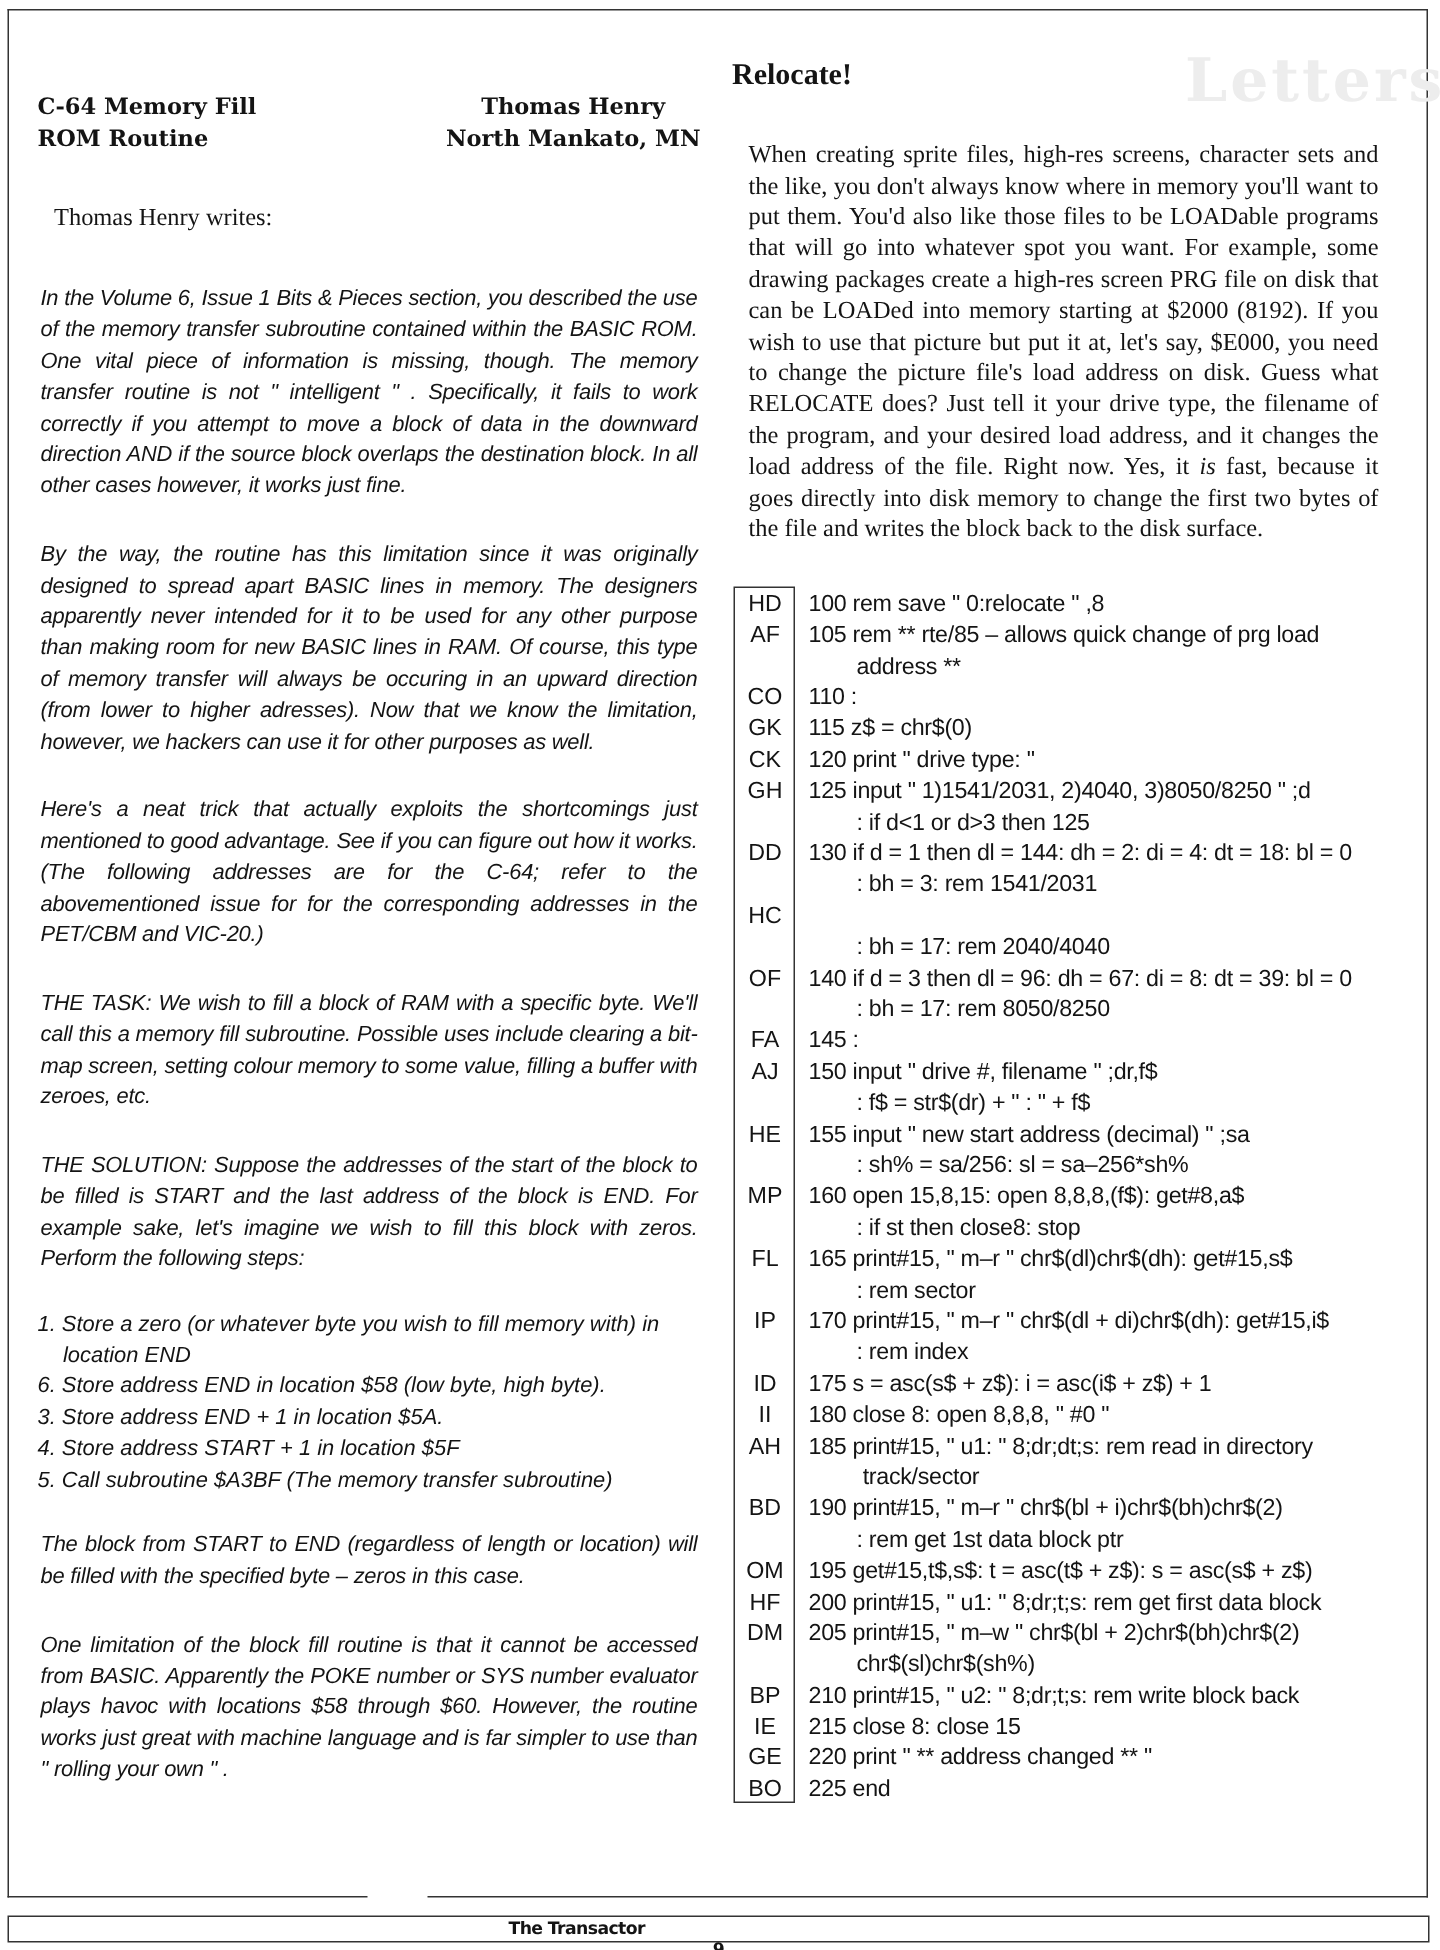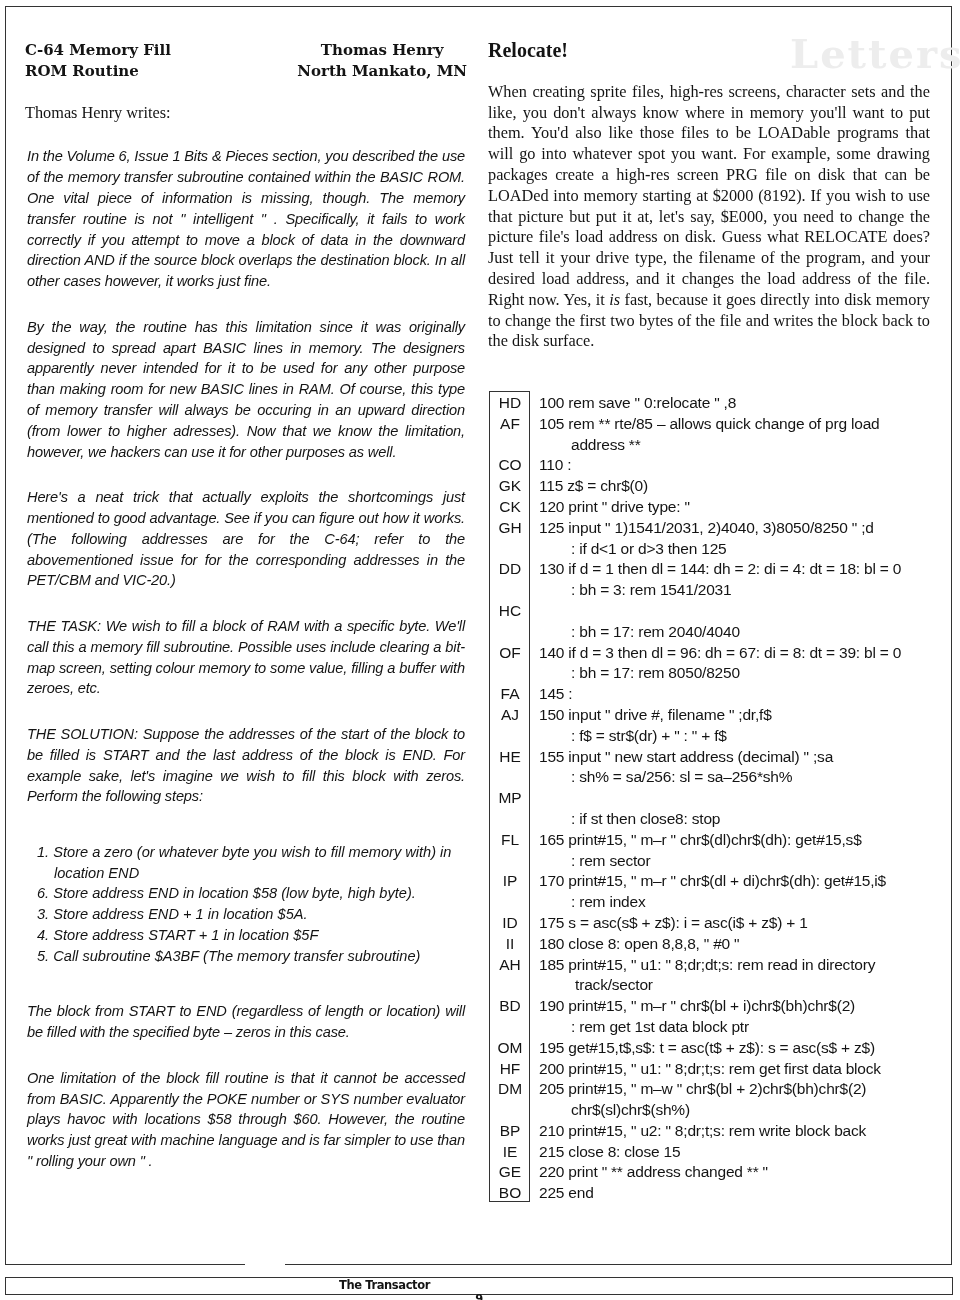--- a/index.html
+++ b/index.html
@@ -8,26 +8,26 @@
   .frame-left { position: absolute; left: 5px; top: 6px; width: 0; height: 1259px; border-left: 1.5px solid #333; }
   .frame-right { position: absolute; left: 951px; top: 6px; width: 0; height: 1259px; border-left: 1.5px solid #333; }
   .frame-bottom-a { position: absolute; left: 5px; top: 1264px; width: 240px; border-top: 1.5px solid #333; }
   .frame-bottom-b { position: absolute; left: 285px; top: 1264px; width: 667px; border-top: 1.5px solid #333; }
 
   .letters-watermark { position: absolute; left: 790px; top: 30px; font-family: "DejaVu Serif", serif; font-size: 40px; font-weight: bold; color: #ededed; letter-spacing: 2px; }
 
   .col-left { position: absolute; left: 25px; top: 40px; width: 442px; }
   .col-right { position: absolute; left: 488px; top: 40px; width: 442px; }
 
-  .head-row { display: flex; justify-content: space-between; font-family: "DejaVu Serif", serif; font-weight: bold; font-size: 15px; line-height: 21px; }
+  .head-row { display: flex; justify-content: space-between; font-family: "DejaVu Serif", serif; font-weight: bold; font-size: 15px; line-height: 21px; margin-top: 21px; }
   .head-right { text-align: center; }
-  .p-roman { font-family: "Liberation Serif", serif; font-size: 16.3px; line-height: 20.8px; margin: 0; text-align: justify; }
+  .p-roman { font-family: "Liberation Serif", serif; font-size: 16.3px; line-height: 20.8px; margin: 11px; text-align: justify; }
   .p-italic { font-family: "Liberation Sans", sans-serif; font-style: italic; font-size: 14.6px; line-height: 20.8px; margin: 2px; text-align: justify; letter-spacing: -0.15px; }
   .gap { height: 20.8px; }
-  .steps { margin: 12px; padding: 0; list-style: none; }
+  .steps { margin: 0; padding: 0; list-style: none; }
   .steps li { font-family: "Liberation Sans", sans-serif; font-style: italic; font-size: 14.6px; line-height: 20.8px; padding-left: 17px; text-indent: -17px; }
 
   .rel-title { font-family: Liberation Serif, serif; font-weight: bold; font-size: 20px; line-height: 21px; }
 
   .listing { position: absolute; left: 489px; top: 391px; width: 450px; }
   .listing .ck-col { position: absolute; left: 0; top: 0; width: 39px; height: 809px; border: 1px solid #333; border-bottom: 1px solid #333; }
   .code-row { position: relative; display: flex; font-family: "Liberation Sans", sans-serif; font-size: 15.5px; line-height: 20.8px; }
   .code-row .ck { width: 42px; text-align: center; flex-shrink: 0; }
   .code-row .ln { padding-left: 8px; white-space: pre; letter-spacing: -0.2px; }
   .code-row .cont { padding-left: 40px; white-space: pre; letter-spacing: -0.2px; }
@@ -165,20 +165,21 @@
       <div class="code-row">
         <span class="ck">HE</span>
         <span class="ln">155 input " new start address (decimal) " ;sa</span>
       </div>
       <div class="code-row">
         <span class="ck"></span>
         <span class="cont">: sh% = sa/256: sl = sa–256*sh%</span>
       </div>
       <div class="code-row">
         <span class="ck">MP</span>
+        <span class="ln">160 open 15,8,15: open 8,8,8,(f$): get#8,a$</span>
       </div>
       <div class="code-row">
         <span class="ck"></span>
         <span class="cont">: if st then close8: stop</span>
       </div>
       <div class="code-row">
         <span class="ck">FL</span>
         <span class="ln">165 print#15, " m–r " chr$(dl)chr$(dh): get#15,s$</span>
       </div>
       <div class="code-row">

